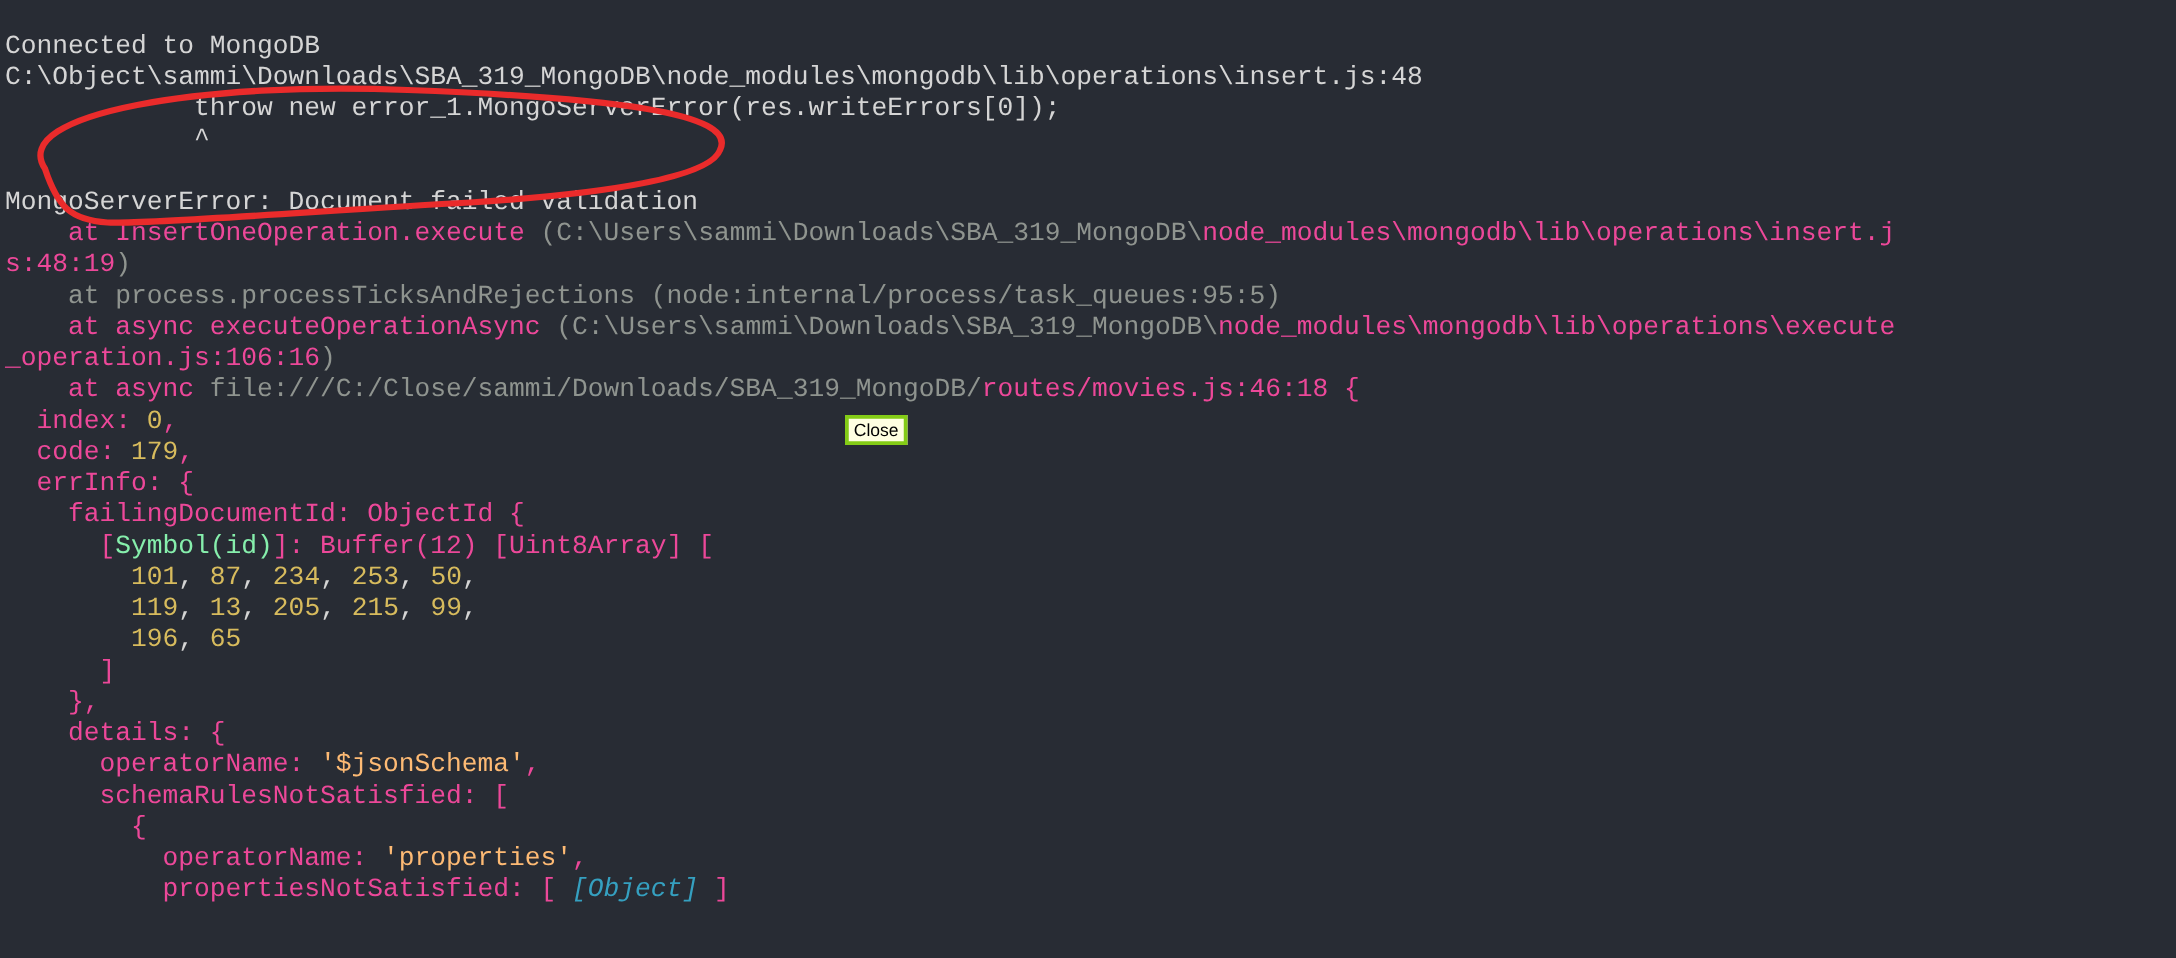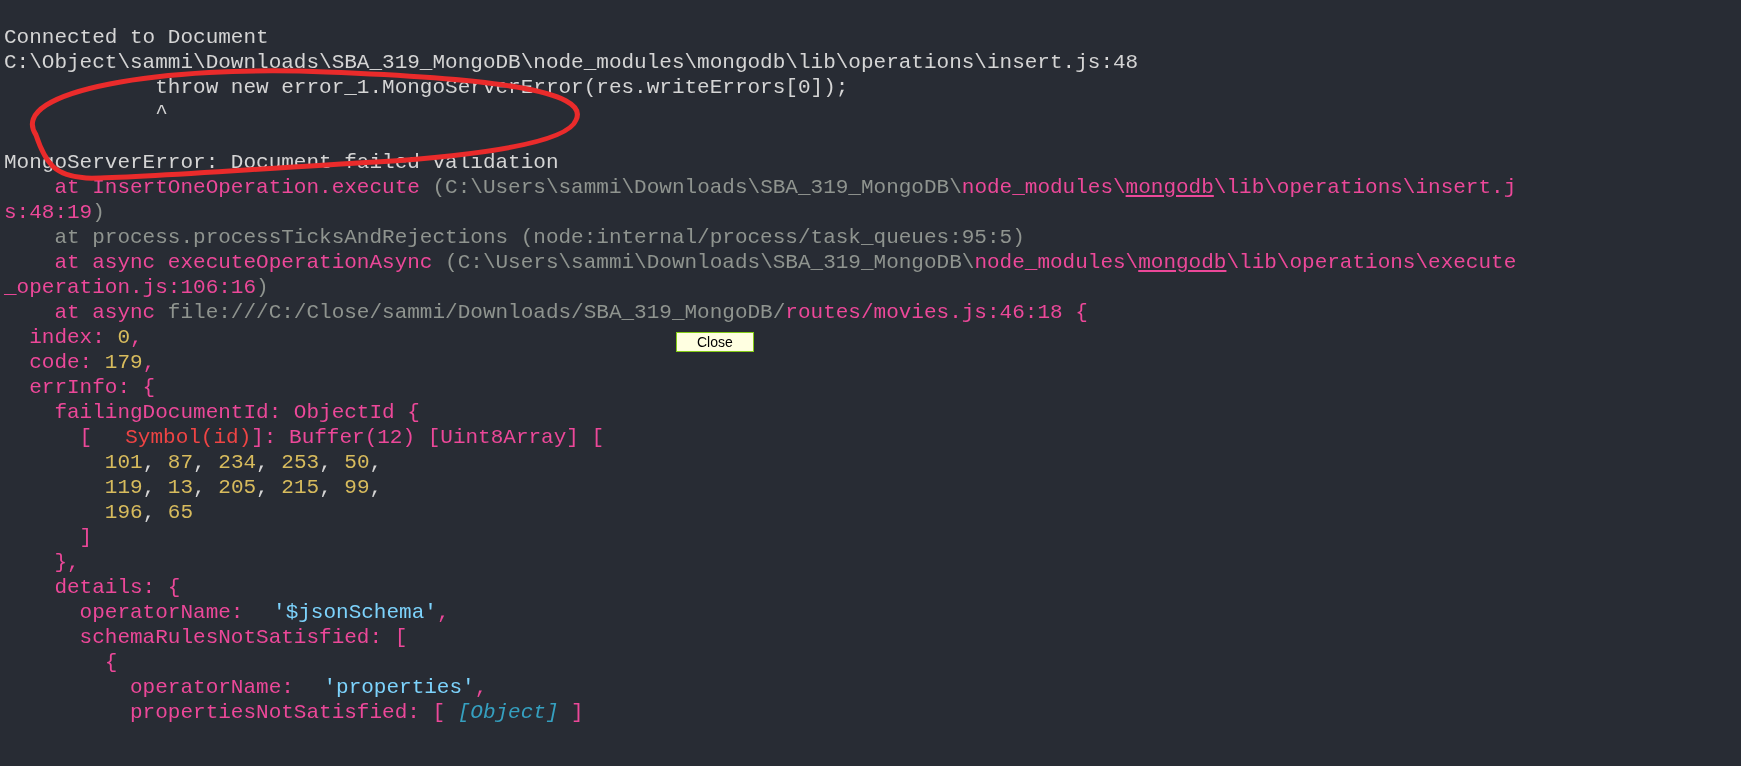--- a/index.html
+++ b/index.html
@@ -15,48 +15,48 @@
     position:relative;
   }
   .terminal{
     padding:0 4px;
     white-space:pre;
     letter-spacing:0px;
   }
   .gray   {color:#8f948f;text-align:center;}
   .white  {color:#ec4899;}
   .yellow {color:#d7bb5d;}
-  .green  {color:#ef4444;margin-left:33px;}
-  .orange {color:#7dd3fc;margin-left:17px;}
+  .green  {color:#86efac;}
+  .orange {color:#fdba74;}
   .cyan   {color:#35a0c0;font-style:italic;}
-  .ul     {text-decoration:underline;}
+  .ul     {}
 
   .tooltip{
     position:absolute;
     top:332px; left:676px;
     background:#ffffe1;
-    border:1px solid #84cc16;
+    border:3px solid #84cc16;
     color:#000;
     font-family:'Segoe UI',Tahoma,sans-serif;
     font-size:14px;
-    padding:0px 20px;
+    padding:0px 4px;
     line-height:18px;
   }
 
   .annotation{
     position:absolute;
     top:60px; left:16px;
     pointer-events:none;
   }
 </style>
 </head>
 <body>
 
 <div class="terminal">
-<span>Connected to Document</span>
+<span>Connected to MongoDB</span>
 <span>C:\Object\sammi\Downloads\SBA_319_MongoDB\node_modules\mongodb\lib\operations\insert.js:48</span>
 <span>            throw new error_1.MongoServerError(res.writeErrors[0]);</span>
 <span>            ^</span>
 <span></span>
 <span>MongoServerError: Document failed validation</span>
 <span class="white">    at InsertOneOperation.execute </span><span class="gray">(C:\Users\sammi\Downloads\SBA_319_MongoDB\</span><span class="white">node_modules\</span><span class="white ul">mongodb</span><span class="white">\lib\operations\insert.j</span>
 <span class="white">s:48:19</span><span class="gray">)</span>
 <span class="gray">    at process.processTicksAndRejections (node:internal/process/task_queues:95:5)</span>
 <span class="white">    at async executeOperationAsync </span><span class="gray">(C:\Users\sammi\Downloads\SBA_319_MongoDB\</span><span class="white">node_modules\</span><span class="white ul">mongodb</span><span class="white">\lib\operations\execute</span>
 <span class="white">_operation.js:106:16</span><span class="gray">)</span>

